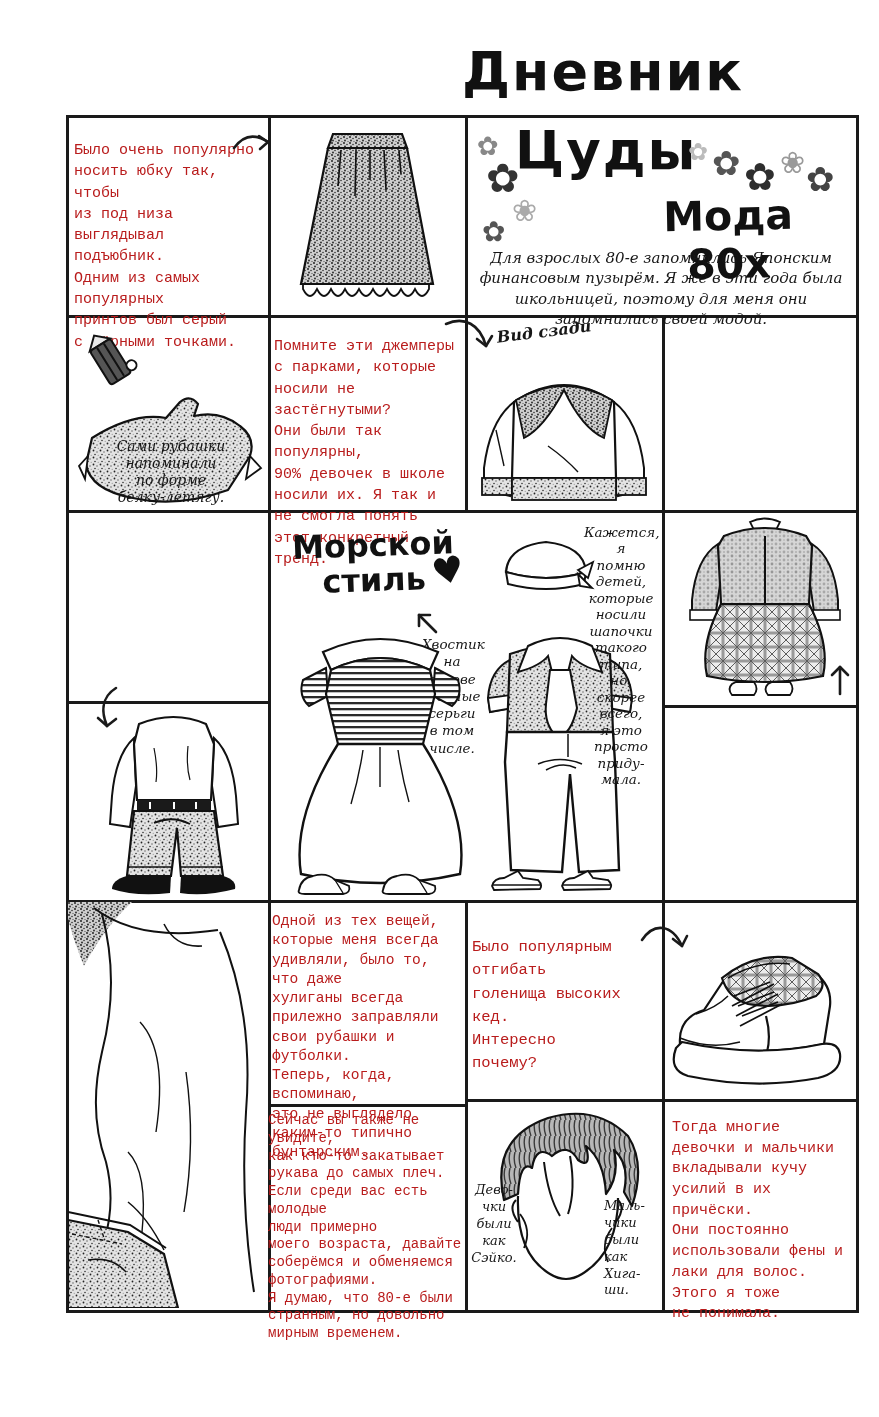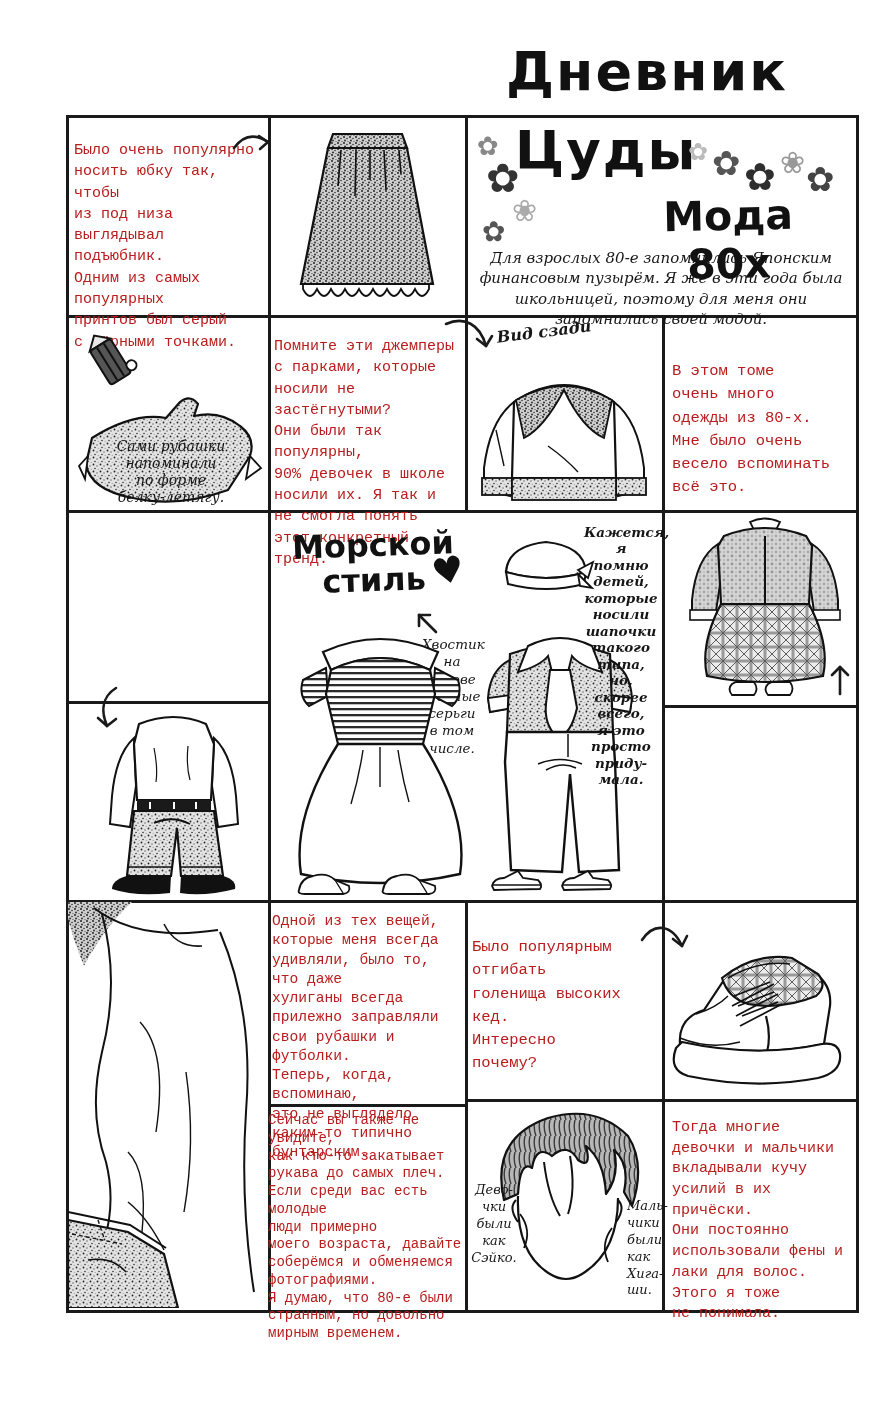--- a/index.html
+++ b/index.html
@@ -63,21 +63,21 @@
   <div class="line" style="left:465px;top:900px;width:3px;height:410px;"></div>
   <div class="line" style="left:662px;top:315px;width:3px;height:995px;"></div>
   <div class="line" style="left:66px;top:315px;width:790px;height:3px;"></div>
   <div class="line" style="left:66px;top:510px;width:790px;height:3px;"></div>
   <div class="line" style="left:66px;top:900px;width:790px;height:3px;"></div>
   <div class="line" style="left:66px;top:701px;width:202px;height:3px;"></div>
   <div class="line" style="left:662px;top:705px;width:194px;height:3px;"></div>
   <div class="line" style="left:268px;top:1104px;width:197px;height:3px;"></div>
   <div class="line" style="left:465px;top:1099px;width:391px;height:3px;"></div>
 
-  <div class="abs ttl" style="left:462px;top:40px;width:260px;font-size:54px;letter-spacing:2px;margin-left:44px;">Дневник</div>
+  <div class="abs ttl" style="left:462px;top:40px;width:260px;font-size:54px;letter-spacing:2px;">Дневник</div>
   <div class="abs ttl" style="left:515px;top:120px;width:170px;font-size:53px;letter-spacing:2px;">Цуды</div>
   <div class="abs ttl" style="left:626px;top:192px;width:205px;font-size:41px;transform:rotate(-1deg);">Мода 80х</div>
 
   <span class="flower" style="left:477px;top:133px;font-size:26px;color:#888;">✿</span>
   <span class="flower" style="left:486px;top:158px;font-size:40px;color:#333;">✿</span>
   <span class="flower" style="left:512px;top:196px;font-size:30px;color:#aaa;">❀</span>
   <span class="flower" style="left:482px;top:218px;font-size:28px;color:#555;">✿</span>
   <span class="flower" style="left:688px;top:140px;font-size:24px;color:#bbb;">✿</span>
   <span class="flower" style="left:712px;top:146px;font-size:34px;color:#555;">✿</span>
   <span class="flower" style="left:744px;top:158px;font-size:38px;color:#2e2e2e;">✿</span>
@@ -150,26 +150,20 @@
     <path d="M44,64 Q20,82 14,130 L14,152 L40,158 Q46,115 50,95 Z" fill="#fff" stroke="#111" stroke-width="2"></path>
     <path d="M144,64 Q168,82 174,130 L174,152 L148,158 Q142,115 138,95 Z" fill="#fff" stroke="#111" stroke-width="2"></path>
     <rect x="12" y="140" width="30" height="17" fill="url(#p-speck)" stroke="#111" stroke-width="1.8"></rect>
     <rect x="146" y="140" width="30" height="17" fill="url(#p-speck)" stroke="#111" stroke-width="1.8"></rect>
     <path d="M44,64 Q94,30 144,64 L146,140 L42,140 Z" fill="#fff" stroke="#111" stroke-width="2.2"></path>
     <rect x="42" y="140" width="104" height="22" fill="url(#p-speck)" stroke="#111" stroke-width="1.8"></rect>
     <path d="M46,62 Q94,34 142,62 L134,100 Q112,90 94,52 Q74,90 54,100 Z" fill="url(#p-speckd)" stroke="#111" stroke-width="1.8"></path>
     <path d="M78,108 Q95,120 108,134 M26,92 Q30,110 34,128" stroke="#111" stroke-width="1.4" fill="none"></path>
   </svg>
 
-  <div class="abs t" style="left:672px;top:360px;width:178px;font-size:15.5px;line-height:1.5;">В этом томе
-очень много
-одежды из 80-х.
-Мне было очень
-весело вспоминать
-всё это.</div>
 
 
   <svg class="abs" style="left:92px;top:684px;z-index:4;" width="36" height="50" viewBox="0 0 36 50">
     <path d="M24,4 C8,14 10,30 15,42" stroke="#1a1a1a" stroke-width="2.6" fill="none" stroke-linecap="round"></path>
     <path d="M15,42 L6,34 M15,42 L24,35" stroke="#1a1a1a" stroke-width="2.6" fill="none" stroke-linecap="round"></path>
   </svg>
 
   <svg class="abs" style="left:84px;top:708px;" width="180" height="190" viewBox="0 0 180 190">
     <path d="M50,30 Q32,46 28,88 L26,116 L46,119 L52,78 Z" fill="#fff" stroke="#111" stroke-width="2"></path>
     <path d="M130,30 Q148,46 152,88 L154,116 L134,119 L128,78 Z" fill="#fff" stroke="#111" stroke-width="2"></path>
@@ -220,21 +214,21 @@
     <path d="M8,86 L10,100 L32,96 L31,83 Z" fill="#fff" stroke="#111" stroke-width="1.8"></path>
     <path d="M130,48 Q150,58 152,86 L150,100 L128,96 L126,60 Z" fill="url(#p-speck)" stroke="#111" stroke-width="2"></path>
     <path d="M152,86 L150,100 L128,96 L129,83 Z" fill="#fff" stroke="#111" stroke-width="1.8"></path>
     <path d="M30,42 Q80,24 130,42 L133,120 L27,120 Z" fill="url(#p-speck)" stroke="#111" stroke-width="2.2"></path>
     <path d="M48,34 Q80,18 112,34 L122,60 Q100,54 92,44 L80,92 L68,44 Q60,54 38,60 Z" fill="#fff" stroke="#111" stroke-width="2"></path>
     <path d="M70,58 L90,58 L97,96 Q90,126 76,124 Q64,112 66,92 Z" fill="#fff" stroke="#111" stroke-width="2"></path>
     <path d="M27,120 L133,120 L135,150 L139,258 L99,260 L90,162 L82,260 L31,258 L25,150 Z" fill="#fff" stroke="#111" stroke-width="2.4"></path>
     <path d="M58,152 Q80,143 102,152 M66,158 Q82,149 96,156 M88,122 L88,145" stroke="#111" stroke-width="1.5" fill="none"></path>
   </svg>
 
-  <div class="abs script" style="left:584px;top:524px;width:74px;font-size:13.5px;line-height:1.22;font-weight:bold;">Кажется,
+  <div class="abs script" style="left:584px;top:524px;width:74px;font-size:13.5px;line-height:1.22;">Кажется,
 я
 помню
 детей,
 которые
 носили
 шапочки
 такого
 типа,
 но,
 скорее
@@ -341,21 +335,21 @@
     <path d="M4,2 Q16,18 8,36" stroke="#111" stroke-width="1.8" fill="none"></path>
   </svg>
   <svg class="abs" style="left:596px;top:1226px;" width="20" height="40" viewBox="0 0 20 40">
     <path d="M16,2 Q4,18 12,36" stroke="#111" stroke-width="1.8" fill="none"></path>
   </svg>
   <div class="abs script" style="left:468px;top:1182px;width:52px;font-size:13px;line-height:1.3;text-align:center;">Дево-
 чки
 были
 как
 Сэйко.</div>
-  <div class="abs script" style="left:604px;top:1198px;width:56px;font-size:13px;line-height:1.3;text-align:left;margin-left:23px;">Маль-
+  <div class="abs script" style="left:604px;top:1198px;width:56px;font-size:13px;line-height:1.3;text-align:left;">Маль-
 чики
 были
 как
 Хига-
 ши.</div>
 
   <div class="abs t" style="left:672px;top:1118px;width:178px;font-size:15px;line-height:1.38;">Тогда многие
 девочки и мальчики
 вкладывали кучу
 усилий в их причёски.

